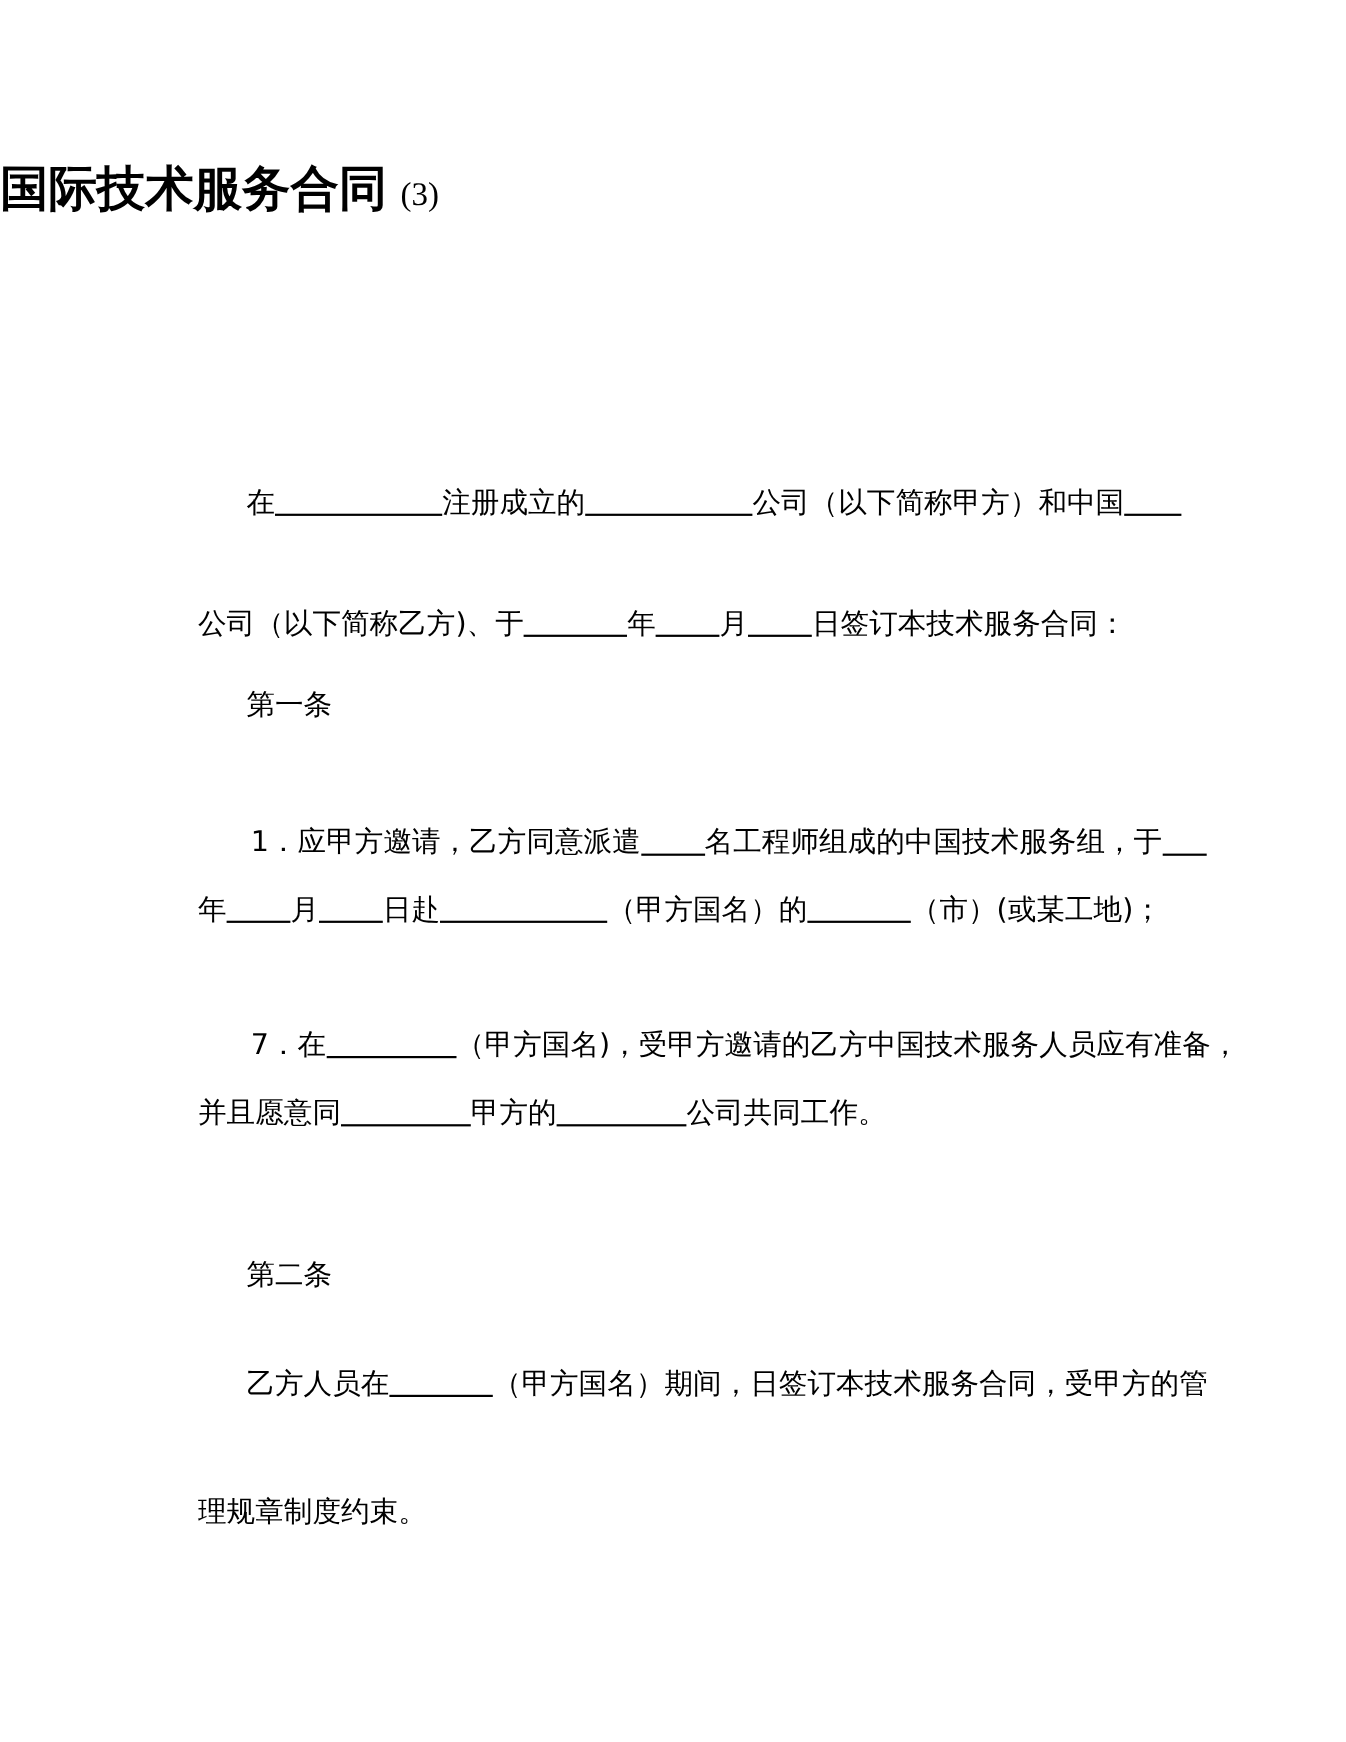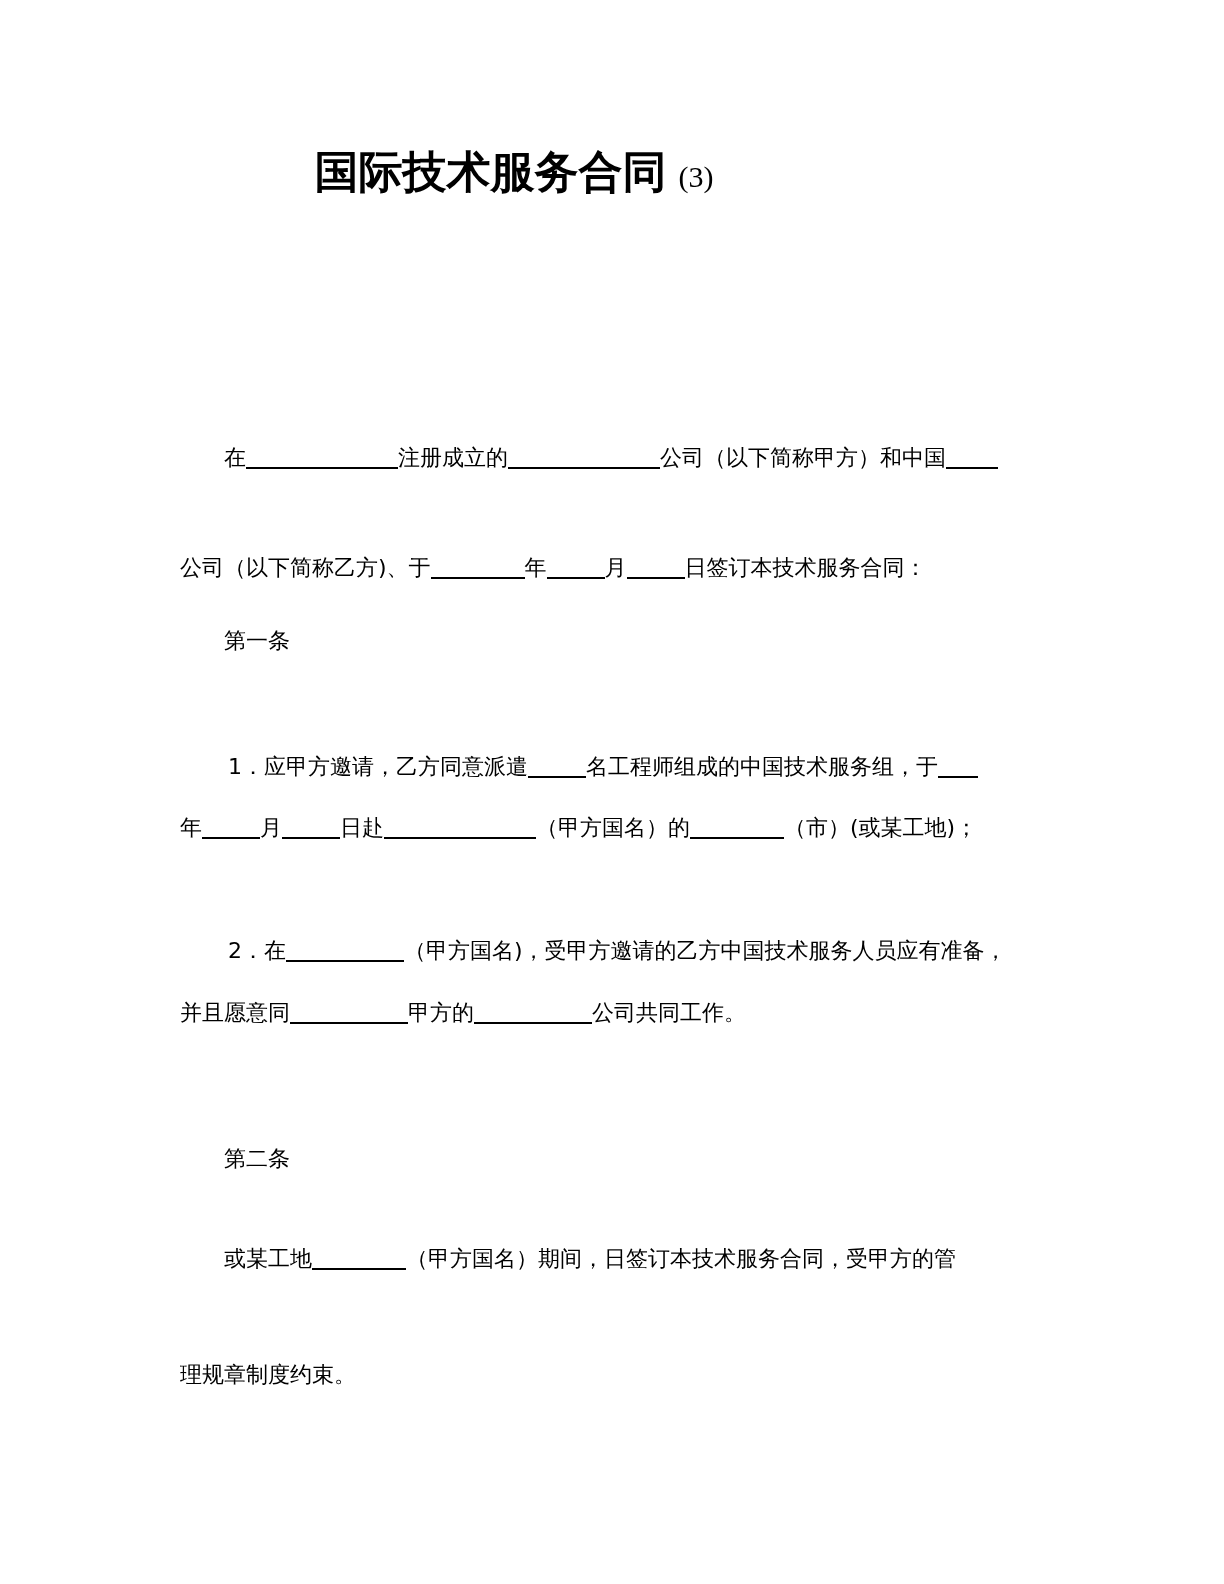--- a/index.html
+++ b/index.html
@@ -1,22 +1,22 @@
 <!DOCTYPE html>
 <html><head>
 <meta charset="utf-8">
 <style>
   html, body { margin: 0; padding: 0; background: #ffffff; }
   body { width: 1224px; height: 1584px; position: relative; overflow: hidden;
          font-family: "DejaVu Sans", "Liberation Sans", sans-serif; color: #000; }
-  .title { position: absolute; left: 0; width: 1028px; top: 146px; text-align: center;
+  .title { position: absolute; left: 0; width: 1028px; top: 146px; 
            font-size: 44px; font-weight: bold; letter-spacing: 0px; line-height: 52px; }
   .title .num { font-family: "Liberation Serif", "DejaVu Serif", serif; font-weight: normal;
                 font-size: 30px; margin-left: 12px; }
-  .line { position: absolute; white-space: nowrap; font-size: 22px; line-height: 30px;
+  .line { position: absolute; white-space: nowrap; font-size: 26px; line-height: 30px;
           height: 30px; }
   .blank { display: inline-block; border-bottom: 2px solid #000; height: 22px;
            vertical-align: baseline; position: relative; top: 4px; }
 </style>
 </head>
 <body>
 
 <div class="title">
   <span>国际技术服务合同</span><span class="num">(3)</span>
 </div>
@@ -35,30 +35,30 @@
 
 <div class="line" style="left:228px; top:750px;">
   <span>1．应甲方邀请，乙方同意派遣</span><span class="blank" style="width:58px"></span><span>名工程师组成的中国技术服务组，于</span><span class="blank" style="width:40px"></span>
 </div>
 
 <div class="line" style="left:180px; top:811px;">
   <span>年</span><span class="blank" style="width:58px"></span><span>月</span><span class="blank" style="width:58px"></span><span>日赴</span><span class="blank" style="width:152px"></span><span>（甲方国名）的</span><span class="blank" style="width:94px"></span><span>（市）(或某工地)；</span>
 </div>
 
 <div class="line" style="left:228px; top:934px;">
-  <span>2．在</span><span class="blank" style="width:118px"></span><span>（甲方国名)，受甲方邀请的乙方中国技术服务人员应有准备，</span>
+  <span>7．在</span><span class="blank" style="width:118px"></span><span>（甲方国名)，受甲方邀请的乙方中国技术服务人员应有准备，</span>
 </div>
 
 <div class="line" style="left:180px; top:996px;">
   <span>并且愿意同</span><span class="blank" style="width:118px"></span><span>甲方的</span><span class="blank" style="width:118px"></span><span>公司共同工作。</span>
 </div>
 
 <div class="line" style="left:224px; top:1144px;">
   <span>第二条</span>
 </div>
 
 <div class="line" style="left:224px; top:1242px;">
-  <span>或某工地</span><span class="blank" style="width:94px"></span><span>（甲方国名）期间，日签订本技术服务合同，受甲方的管</span>
+  <span>乙方人员在</span><span class="blank" style="width:94px"></span><span>（甲方国名）期间，日签订本技术服务合同，受甲方的管</span>
 </div>
 
 <div class="line" style="left:180px; top:1360px;font-family:Liberation Serif, serif;">
   <span>理规章制度约束。</span>
 </div>
 
 </body></html>

